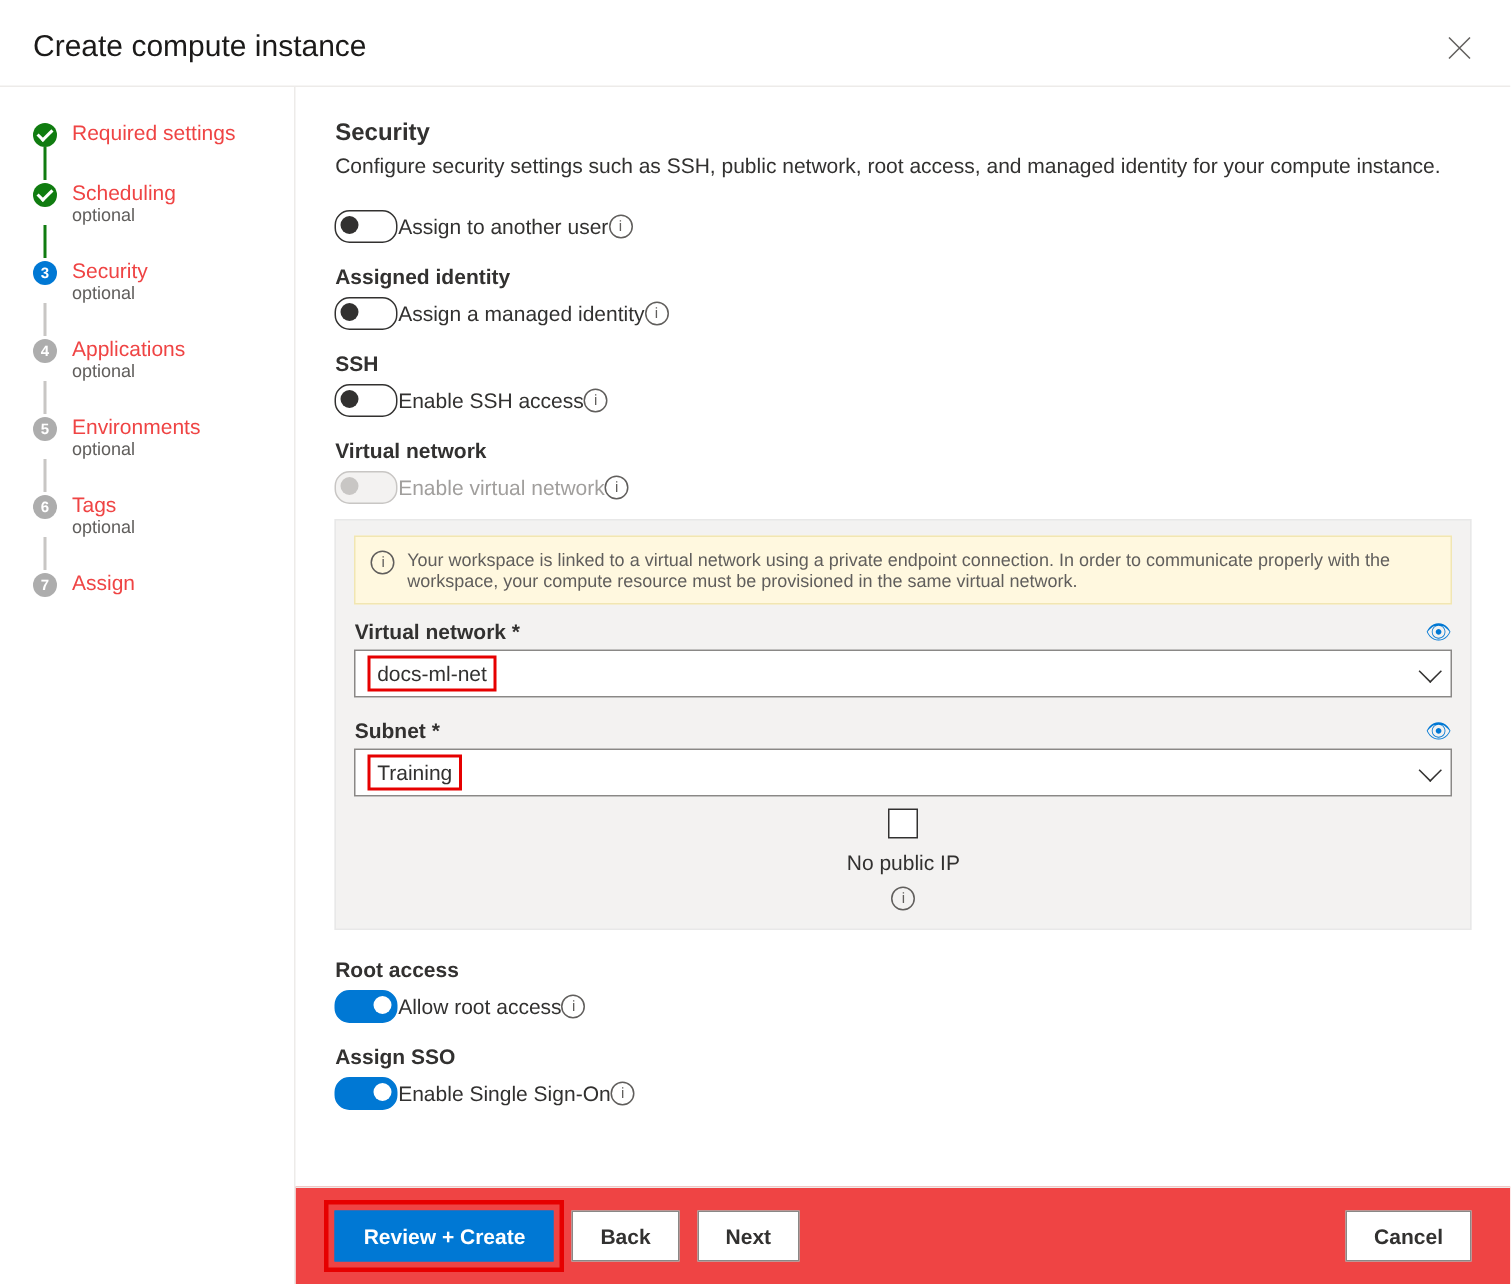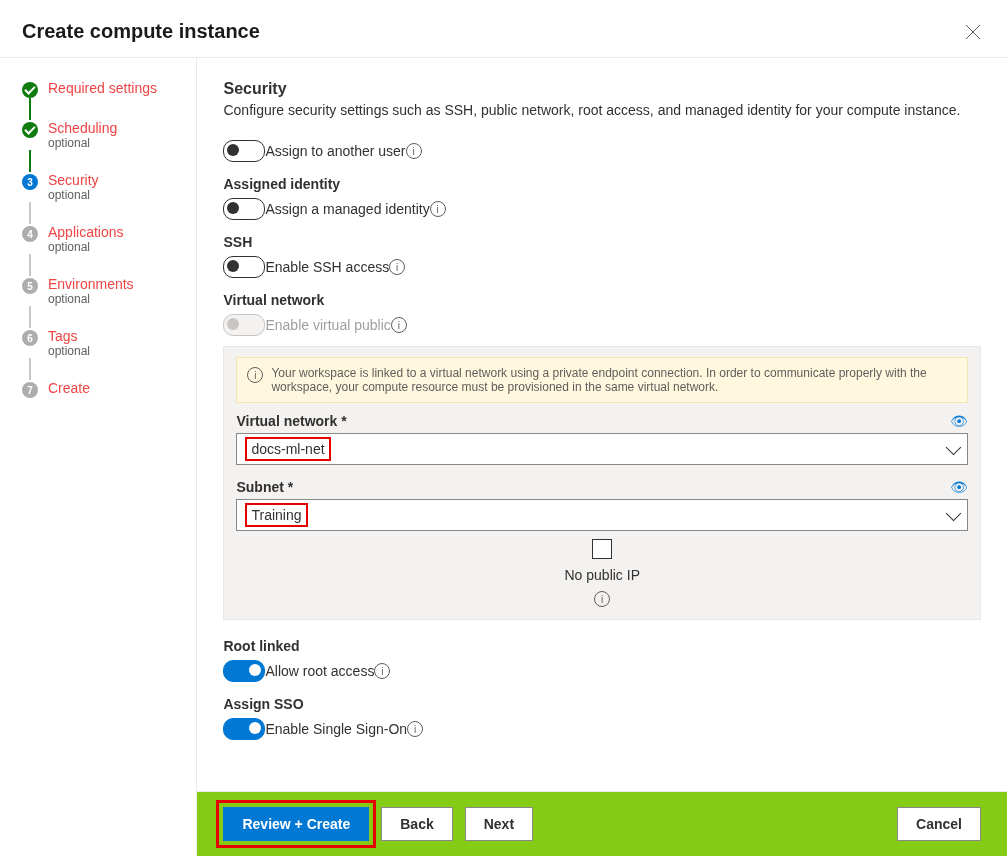--- a/index.html
+++ b/index.html
@@ -21,21 +21,21 @@
     box-sizing: border-box;
   }
   .panel-header {
     display: flex;
     align-items: center;
     justify-content: space-between;
     padding: 20px 26px 14px 22px;
   }
   .panel-title {
     font-size: 20px;
-    font-weight: 700;
+    font-weight: 400;
     color: #1b1a19;
   }
   .close-x {
     width: 16px;
     height: 16px;
     cursor: pointer;
     color: #605e5c;
   }
   .panel-body {
     display: flex;
@@ -399,21 +399,21 @@
         <div class="step-text">
           <span class="step-label">Tags</span>
           <span class="step-optional">optional</span>
         </div>
       </div>
       <div class="step-connector"></div>
 
       <div class="step">
         <div class="step-bullet pending">7</div>
         <div class="step-text">
-          <span class="step-label">Create</span>
+          <span class="step-label">Assign</span>
         </div>
       </div>
     </div>
 
     <div class="content">
       <div class="content-inner">
 
         <div class="section-title">Security</div>
         <div class="section-desc">Configure security settings such as SSH, public network, root access, and managed identity for your compute instance.</div>
 
@@ -433,21 +433,21 @@
         <div class="group-title">SSH</div>
         <div class="toggle-row">
           <div class="toggle off"></div>
           <span class="toggle-label">Enable SSH access</span>
           <span class="info-icon">i</span>
         </div>
 
         <div class="group-title">Virtual network</div>
         <div class="toggle-row">
           <div class="toggle disabled"></div>
-          <span class="toggle-label disabled">Enable virtual public</span>
+          <span class="toggle-label disabled">Enable virtual network</span>
           <span class="info-icon">i</span>
         </div>
 
         <div class="vnet-block">
           <div class="info-banner">
             <span class="info-icon">i</span>
             <span>Your workspace is linked to a virtual network using a private endpoint connection. In order to communicate properly with the workspace, your compute resource must be provisioned in the same virtual network.</span>
           </div>
 
           <div class="field-label-row">
@@ -468,37 +468,37 @@
             <span class="chevron-down"></span>
           </div>
 
           <div class="checkbox-row">
             <div class="checkbox"></div>
             <span>No public IP</span>
             <span class="info-icon">i</span>
           </div>
         </div>
 
-        <div class="group-title" style="margin-top:18px;">Root linked</div>
+        <div class="group-title" style="margin-top:18px;">Root access</div>
         <div class="toggle-row">
           <div class="toggle on"></div>
           <span class="toggle-label">Allow root access</span>
           <span class="info-icon">i</span>
         </div>
 
         <div class="group-title">Assign SSO</div>
         <div class="toggle-row">
           <div class="toggle on"></div>
           <span class="toggle-label">Enable Single Sign-On</span>
           <span class="info-icon">i</span>
         </div>
 
       </div>
 
-      <div class="footer" style="position:absolute;left:0;right:0;bottom:0;background:#84cc16;align-items:center;">
+      <div class="footer" style="position:absolute;left:0;right:0;bottom:0;background:#ef4444;align-items:center;">
         <div class="footer-left">
           <div class="btn primary highlighted">Review + Create</div>
           <div class="btn">Back</div>
           <div class="btn">Next</div>
         </div>
         <div class="btn">Cancel</div>
       </div>
     </div>
 
   </div>

